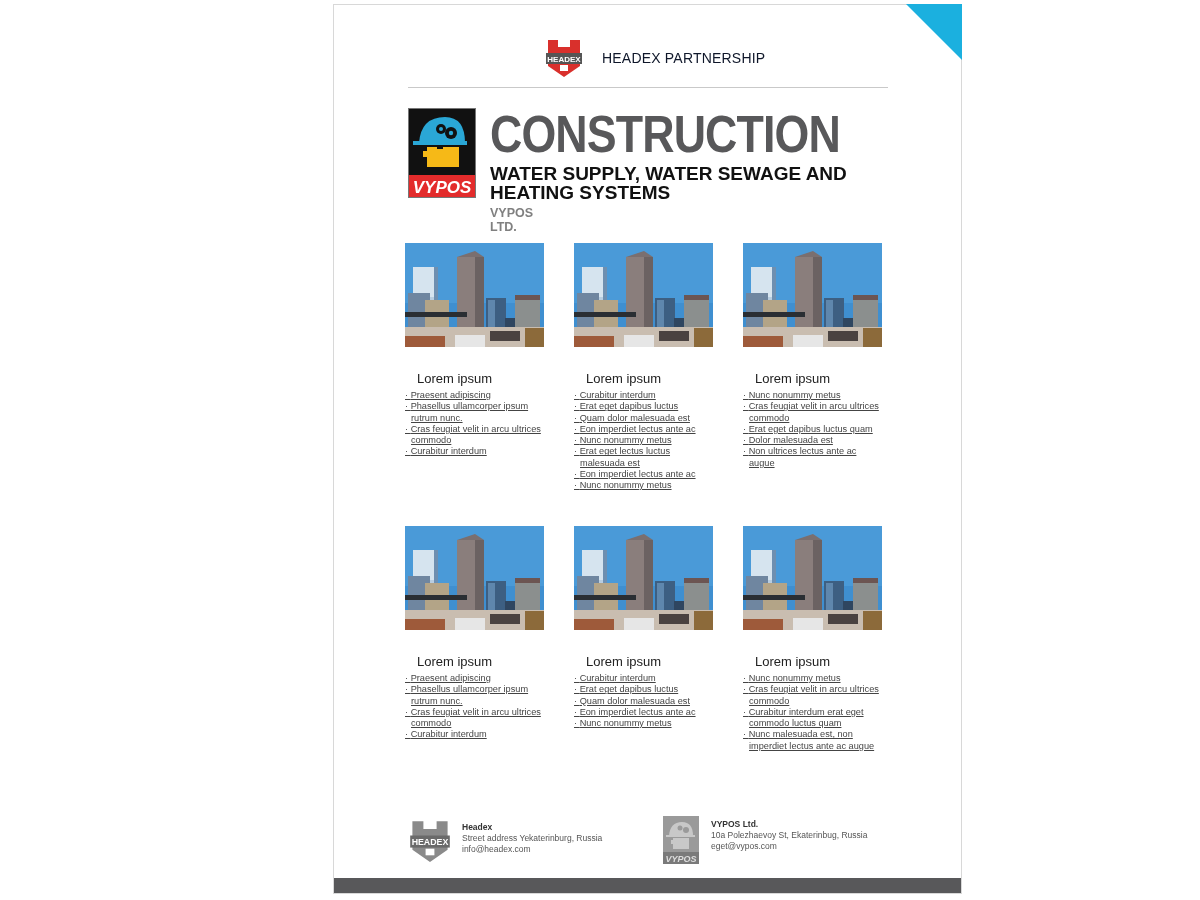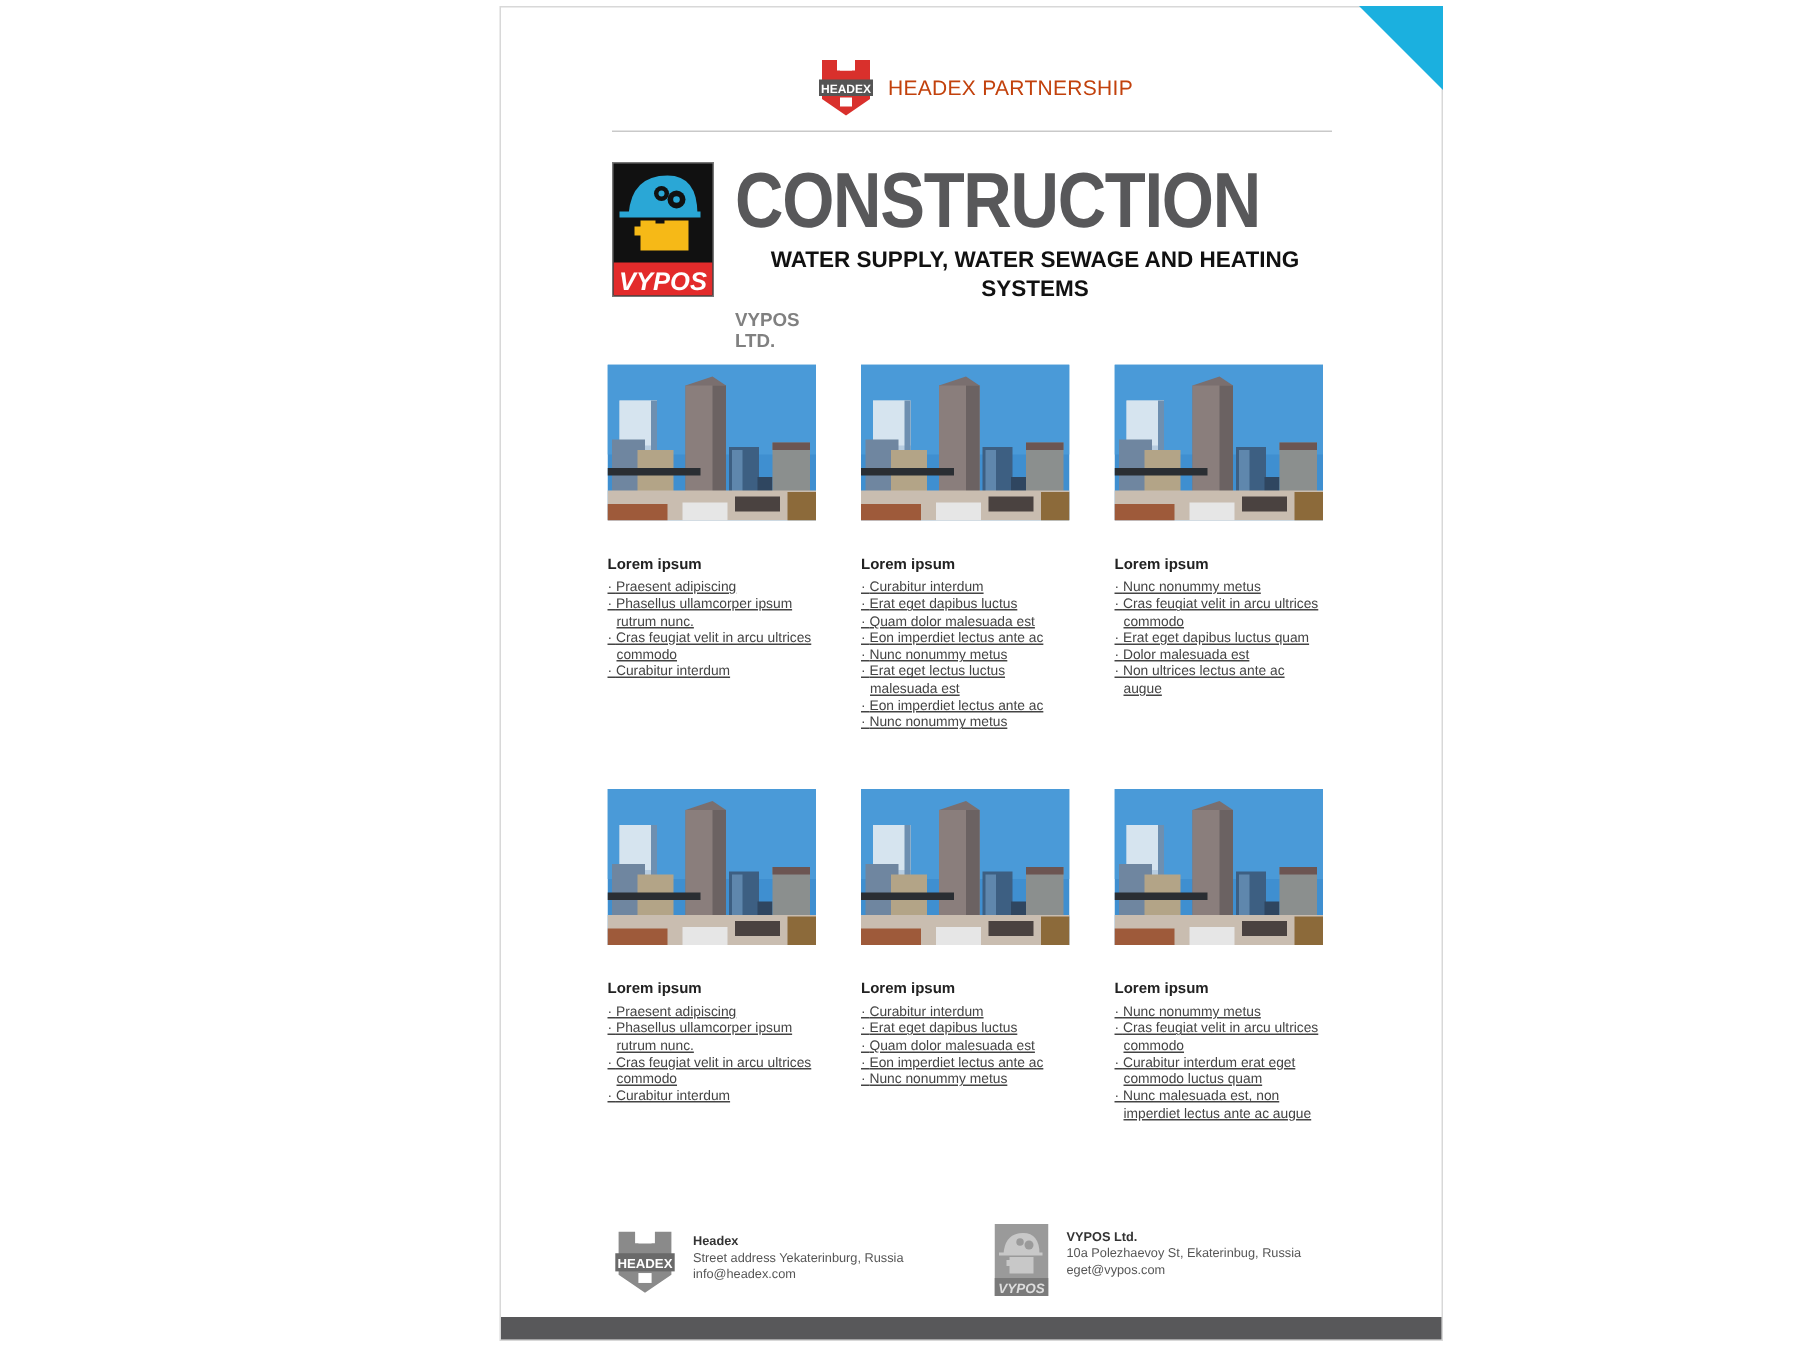--- a/index.html
+++ b/index.html
@@ -11,32 +11,32 @@
     background: #fff; border: 1px solid #d8d8d8;
   }
   .corner {
     position: absolute; right: -1px; top: -1px; width: 0; height: 0;
     border-top: 56px solid #1bb0df; border-left: 56px solid transparent;
   }
   .top-brand {
     position: absolute; left: 212px; top: 33px; height: 40px;
     display: flex; align-items: center; gap: 10px;
   }
-  .top-brand .name { font-size: 14px; color: #c2410c; letter-spacing: 0.2px; }
+  .top-brand .name { font-size: 14px; color: #0f172a; letter-spacing: 0.2px; margin-left: 10px; }
   .divider { position: absolute; left: 74px; top: 82px; width: 480px; height: 1px; background: #c9c9c9; }
 
   .hero { position: absolute; left: 74px; top: 103px; }
   .vypos-logo { position: absolute; left: 0; top: 0; width: 68px; height: 90px; background: #111; border: 1px solid #777; }
   .title { position: absolute; left: 82px; top: -4px; font-size: 52px; font-weight: bold; color: #58585a; letter-spacing: -1px; transform: scaleX(0.86); transform-origin: left; white-space: nowrap; font-family: "Liberation Sans Narrow", "Liberation Sans", sans-serif; }
-  .subtitle { position: absolute; left: 82px; top: 56px; width: 400px; font-size: 15px; font-weight: bold; color: #111; line-height: 19px; text-align: center; }
+  .subtitle { position: absolute; left: 82px; top: 56px; width: 400px; font-size: 19px; font-weight: bold; color: #111; line-height: 19px; }
   .company { position: absolute; left: 82px; top: 98px; font-size: 12.5px; font-weight: bold; color: #808080; }
 
   .card { position: absolute; width: 140px; }
   .card .photo { width: 139px; height: 104px; display: block; }
-  .card .heading { font-size: 10px; font-weight: bold; color: #222; margin-top: 24px; margin-bottom: 4px; }
+  .card .heading { font-size: 13px; font-weight: normal; color: #222; margin-top: 24px; margin-bottom: 4px; margin-left: 12px; }
   .card ul { list-style: none; }
   .card li { font-size: 9.2px; color: #444; line-height: 11.3px; padding-left: 6px; text-indent: -6px; text-decoration: underline; }
   .card li::before { content: "· "; }
 
   .footer-block { position: absolute; display: flex; align-items: flex-start; gap: 12px; }
   .footer-block .info { font-size: 8.5px; color: #555; line-height: 11px; padding-top: 3px; }
   .footer-block .info .fname { font-weight: bold; color: #333; }
   .bottom-bar { position: absolute; left: 0; bottom: 0; width: 627px; height: 15px; background: #58585a; }
 </style>
 </head>

